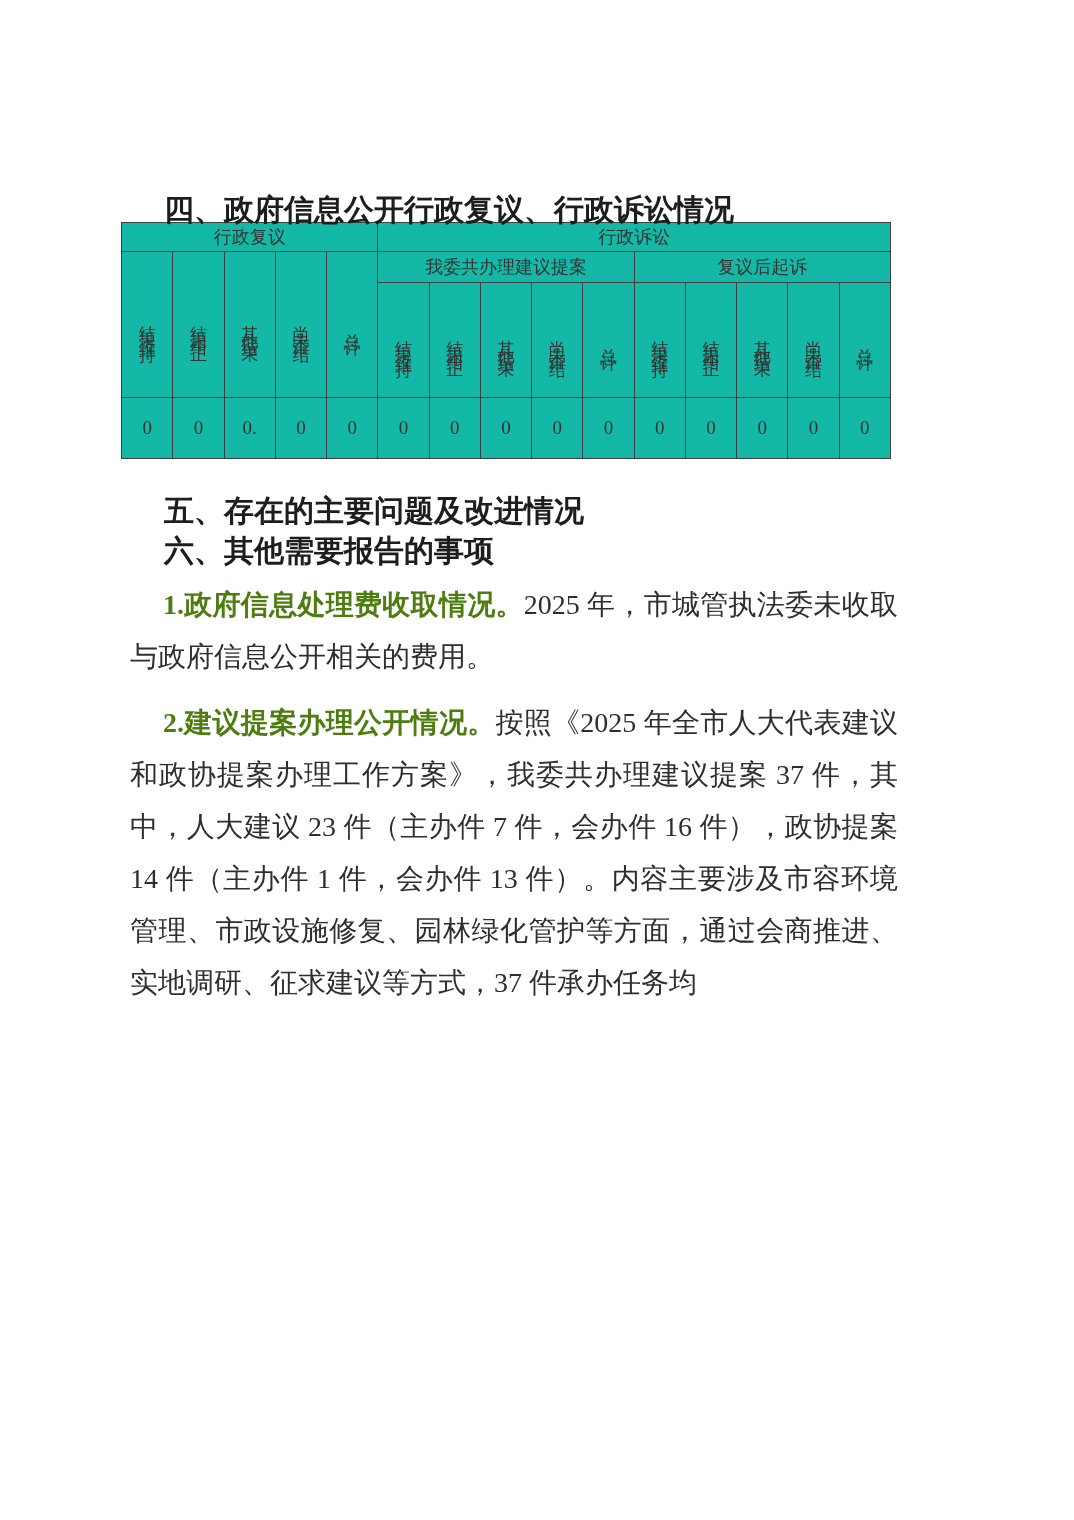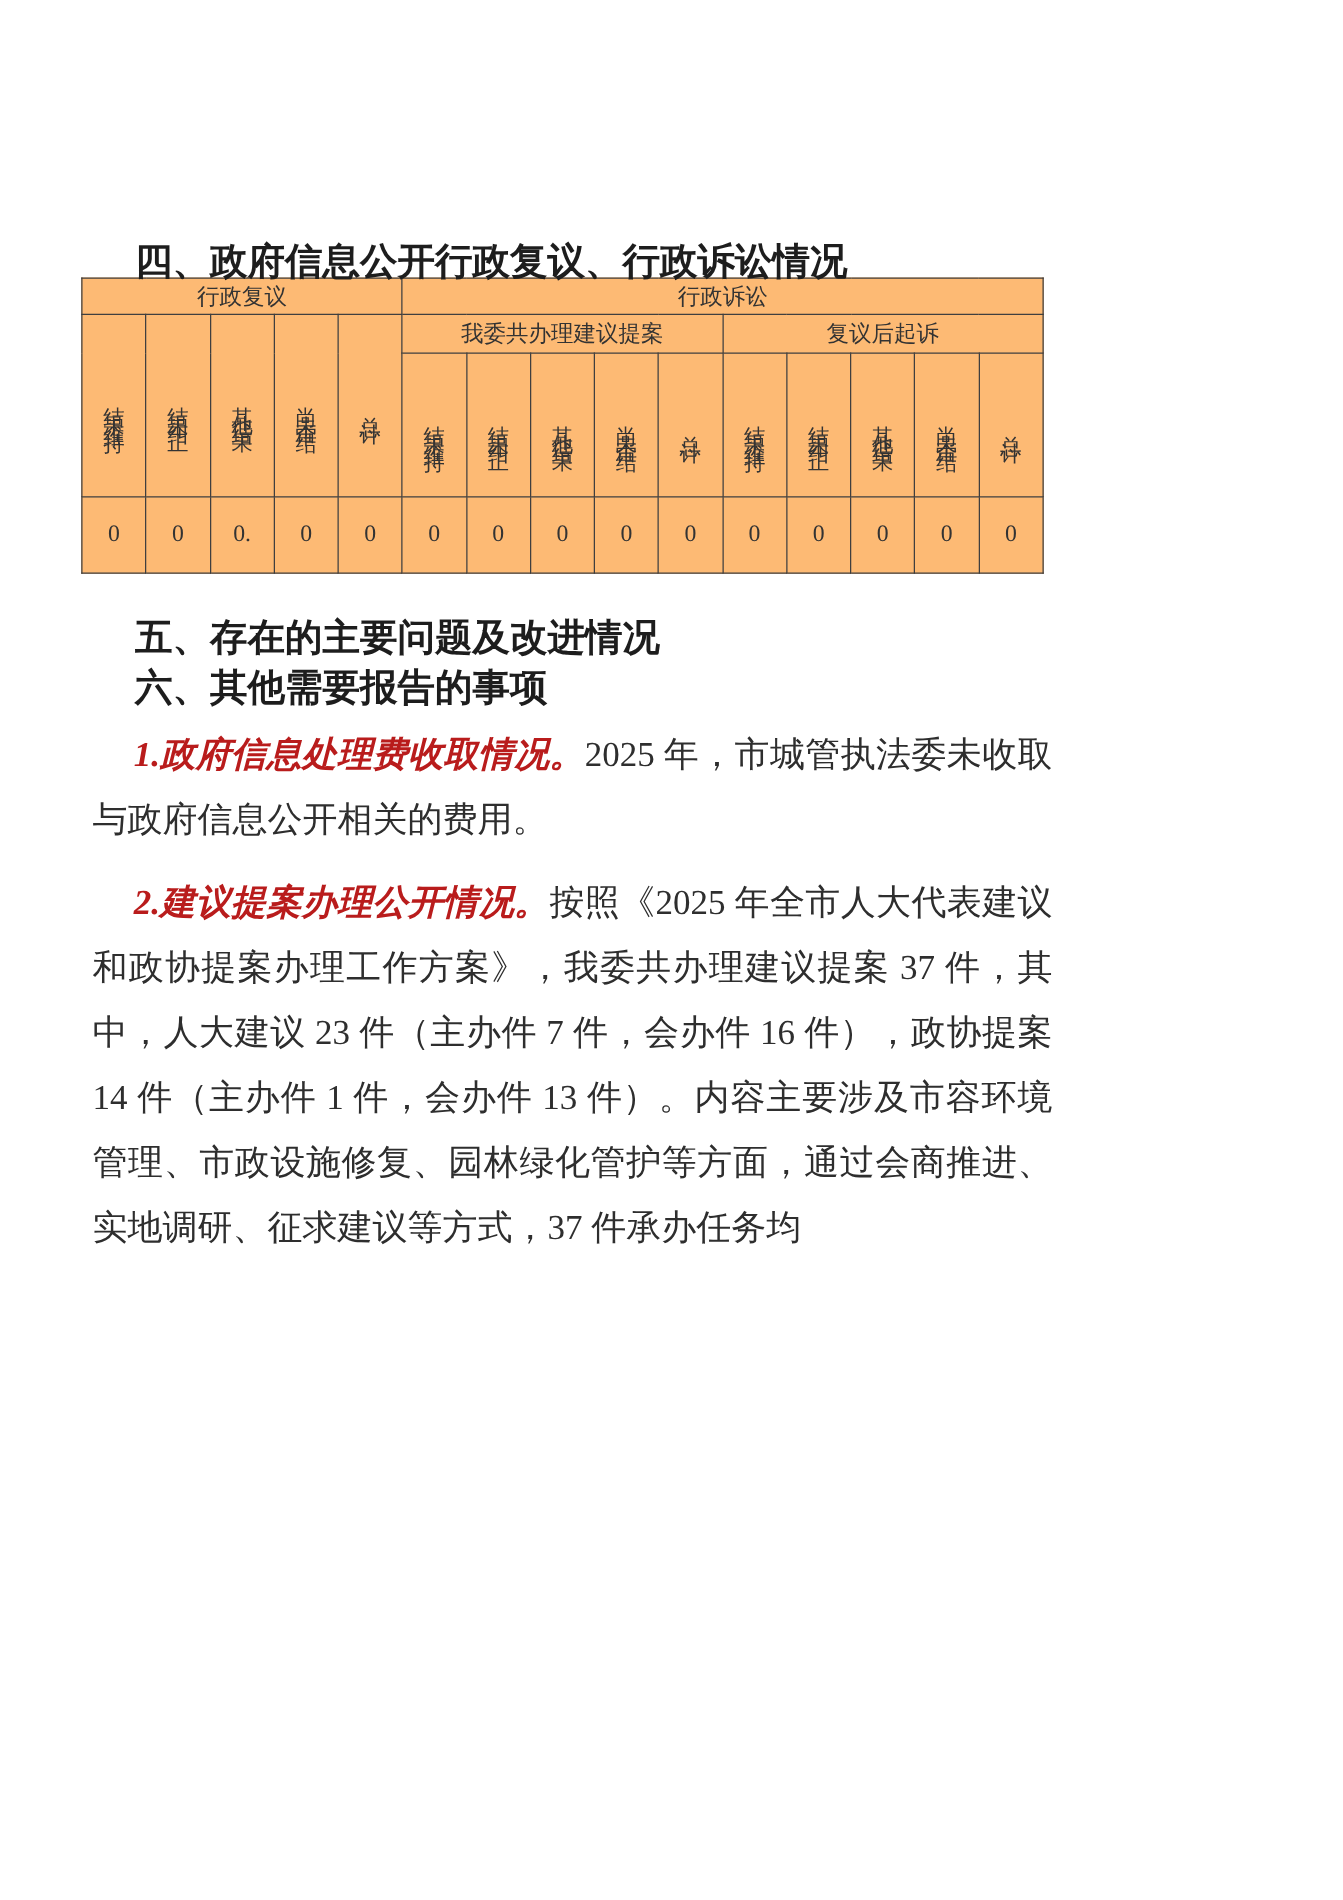--- a/index.html
+++ b/index.html
@@ -1,44 +1,44 @@
 <!DOCTYPE html>
 <html><head>
 <meta charset="utf-8">
 <style>
   html, body { margin:0; padding:0; }
   body {
     width:1074px; height:1520px; background:#ffffff; overflow:hidden;
     font-family:"Liberation Serif","DejaVu Serif",serif;
     color:#2e2e2e;
   }
-  .page { padding:190px 144px 0 64px; box-sizing:border-box; width:1074px; }
+  .page { padding:190px 144px 0 120px; box-sizing:border-box; width:1074px; }
 
   .heading {
     font-family:"Liberation Sans","DejaVu Sans",sans-serif;
     font-weight:bold; color:#1d1d1d;
     font-size:30px; line-height:40px;
     margin:0 0 0 44px;
   }
   .para {
     margin:0 0 0 10px; width:768px;
     font-size:28px; line-height:52px;
     text-align:justify; text-justify:distribute;
     color:#2e2e2e;
   }
   .indent2 { text-indent:58px; }
   .item { text-indent:33px; }
-  .lead { font-weight:bold; color:#b91c1c;font-style:italic; }
+  .lead { font-weight:bold; color:#4d7c0f; }
 
   .h4 { margin-top:0; }
   .intro { margin-top:16px; }
   table.stat {
     border-collapse:collapse; table-layout:fixed;
     width:770px; margin:-8px 0 0 1px;
-    background:#fdba74;
+    background:#14b8a6;
   }
   table.stat td {
     border:1px solid #3f3f3f; padding:0;
     text-align:center; vertical-align:middle;
     font-size:18px; color:#333;
     overflow:hidden;
   }
   tr.r1 td { height:28px; }
   tr.r2 td.sub { height:30px; }
   tr.r3 td { height:114px; }

